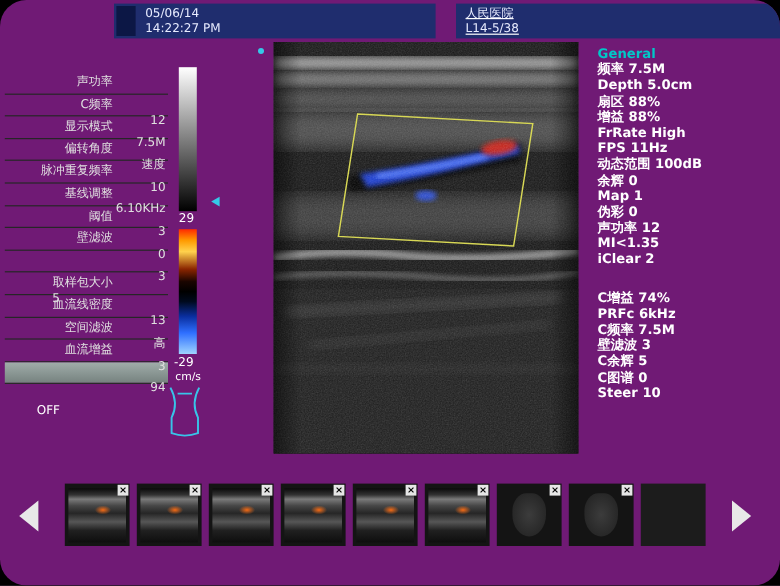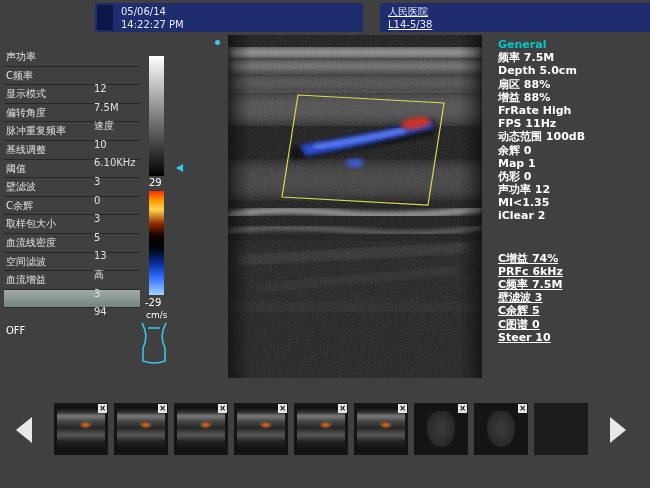--- a/index.html
+++ b/index.html
@@ -1,27 +1,27 @@
 <!DOCTYPE html>
 <html><head>
 <meta charset="utf-8">
 <style>
   html,body{margin:0;padding:0;background:#000;}
-  .screen{position:relative;width:650px;height:488px;background:#404040;overflow:hidden;
-          font-family:"DejaVu Sans",sans-serif;color:#fff;}
+  .screen{position:relative;width:650px;height:488px;background:#701a75;overflow:hidden;
+          font-family:"DejaVu Sans",sans-serif;color:#fff;border-radius:22px;}
 
   
   .topbar-seg{position:absolute;top:3px;height:29px;background:#1f2d6e;display:flex;align-items:center;}
   .topbar-left{left:95px;width:268px;}
   .topbar-right{left:380px;width:299px;text-decoration:underline;}
   .topbar-iconbox{width:16px;height:25px;margin-left:2px;background:#0c1745;}
   .topbar-text{font-size:10px;line-height:13px;color:#e8ecff;padding-left:8px;}
 
   
-  .param-list{position:absolute;left:4px;top:48px;width:136px;font-size:10px;color:#e0e0e0;}
+  .param-list{position:absolute;left:4px;top:60px;width:136px;font-size:10px;color:#e0e0e0;text-align:right;}
   .param-row{display:flex;height:17.6px;line-height:17.6px;border-bottom:1px solid #262626;padding:0 2px;}
   .param-row .pl{flex:1;white-space:nowrap;overflow:hidden;}
   .param-row .pv{width:44px;white-space:nowrap;margin-top:32px;}
   .param-row.hl{background:linear-gradient(#a0adaa,#76827f);color:#fff;border-bottom:1px solid #2a2a2a;flex-direction:column;}
 
   
   .graybar{position:absolute;left:149px;top:56px;width:15px;height:120px;
            background:linear-gradient(#ffffff,#000000);}
   .gray-val{position:absolute;left:149px;top:177px;font-size:10px;}
   .colorbar{position:absolute;left:149px;top:191px;width:15px;height:104px;
@@ -39,21 +39,21 @@
   .body-marker{position:absolute;left:136px;top:320px;width:36px;height:46px;}
 
   
   .us-wrap{position:absolute;left:228px;top:35px;width:254px;height:343px;background:#101010;}
   .us-svg{width:100%;height:100%;display:block;}
 
   
   .info-panel{position:absolute;left:498px;top:38px;width:150px;font-size:11px;font-weight:bold;color:#fff;}
   .preset{color:#00c8c8;height:13.2px;line-height:13.2px;}
   .info-line{height:13.2px;line-height:13.2px;white-space:nowrap;}
-  #info-c{margin-top:29px;text-decoration:underline;}
+  #info-c{margin-top:19px;}
 
   
   .thumb-strip{position:absolute;left:54px;top:403px;height:54px;display:flex;gap:6px;}
   .thumb{position:relative;width:54px;height:52px;background:#141414;flex:0 0 auto;}
   .thumb .mini{position:absolute;left:3px;right:3px;top:4px;bottom:3px;
     background:
       radial-gradient(ellipse 9px 5px at 60% 40%, rgba(255,110,20,.95), rgba(255,110,20,0) 75%),
       linear-gradient(to bottom,#0a0a0a 0%,#333 12%,#7a7a7a 20%,#474747 32%,#262626 46%,#565656 62%,#202020 78%,#0e0e0e 100%);}
   .thumb .probe-shape{position:absolute;left:13px;top:8px;width:28px;height:36px;
     background:radial-gradient(#3c3c3c,#1f1f1f);border-radius:42% 42% 50% 50%;}
@@ -112,21 +112,20 @@
       </div>
       <div class="param-row">
         <span class="pl">阈值</span>
         <span class="pv">0</span>
       </div>
       <div class="param-row">
         <span class="pl">壁滤波</span>
         <span class="pv">3</span>
       </div>
       <div class="param-row">
-        <span class="pl">C余辉</span>
         <span class="pv">5</span>
       </div>
       <div class="param-row">
         <span class="pl">取样包大小</span>
         <span class="pv">13</span>
       </div>
       <div class="param-row">
         <span class="pl">血流线密度</span>
         <span class="pv">高</span>
       </div>

